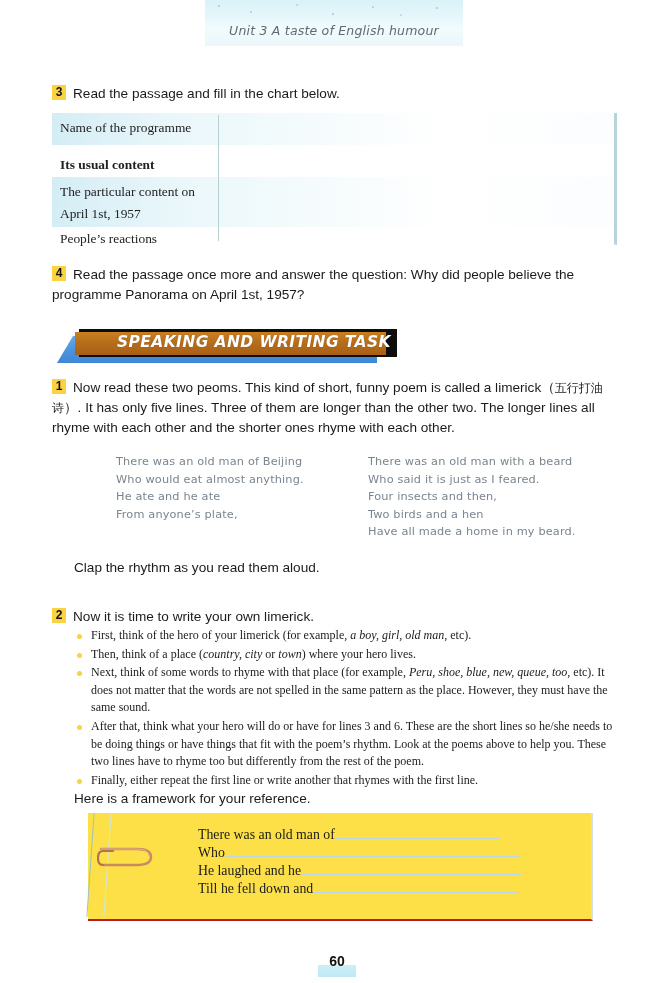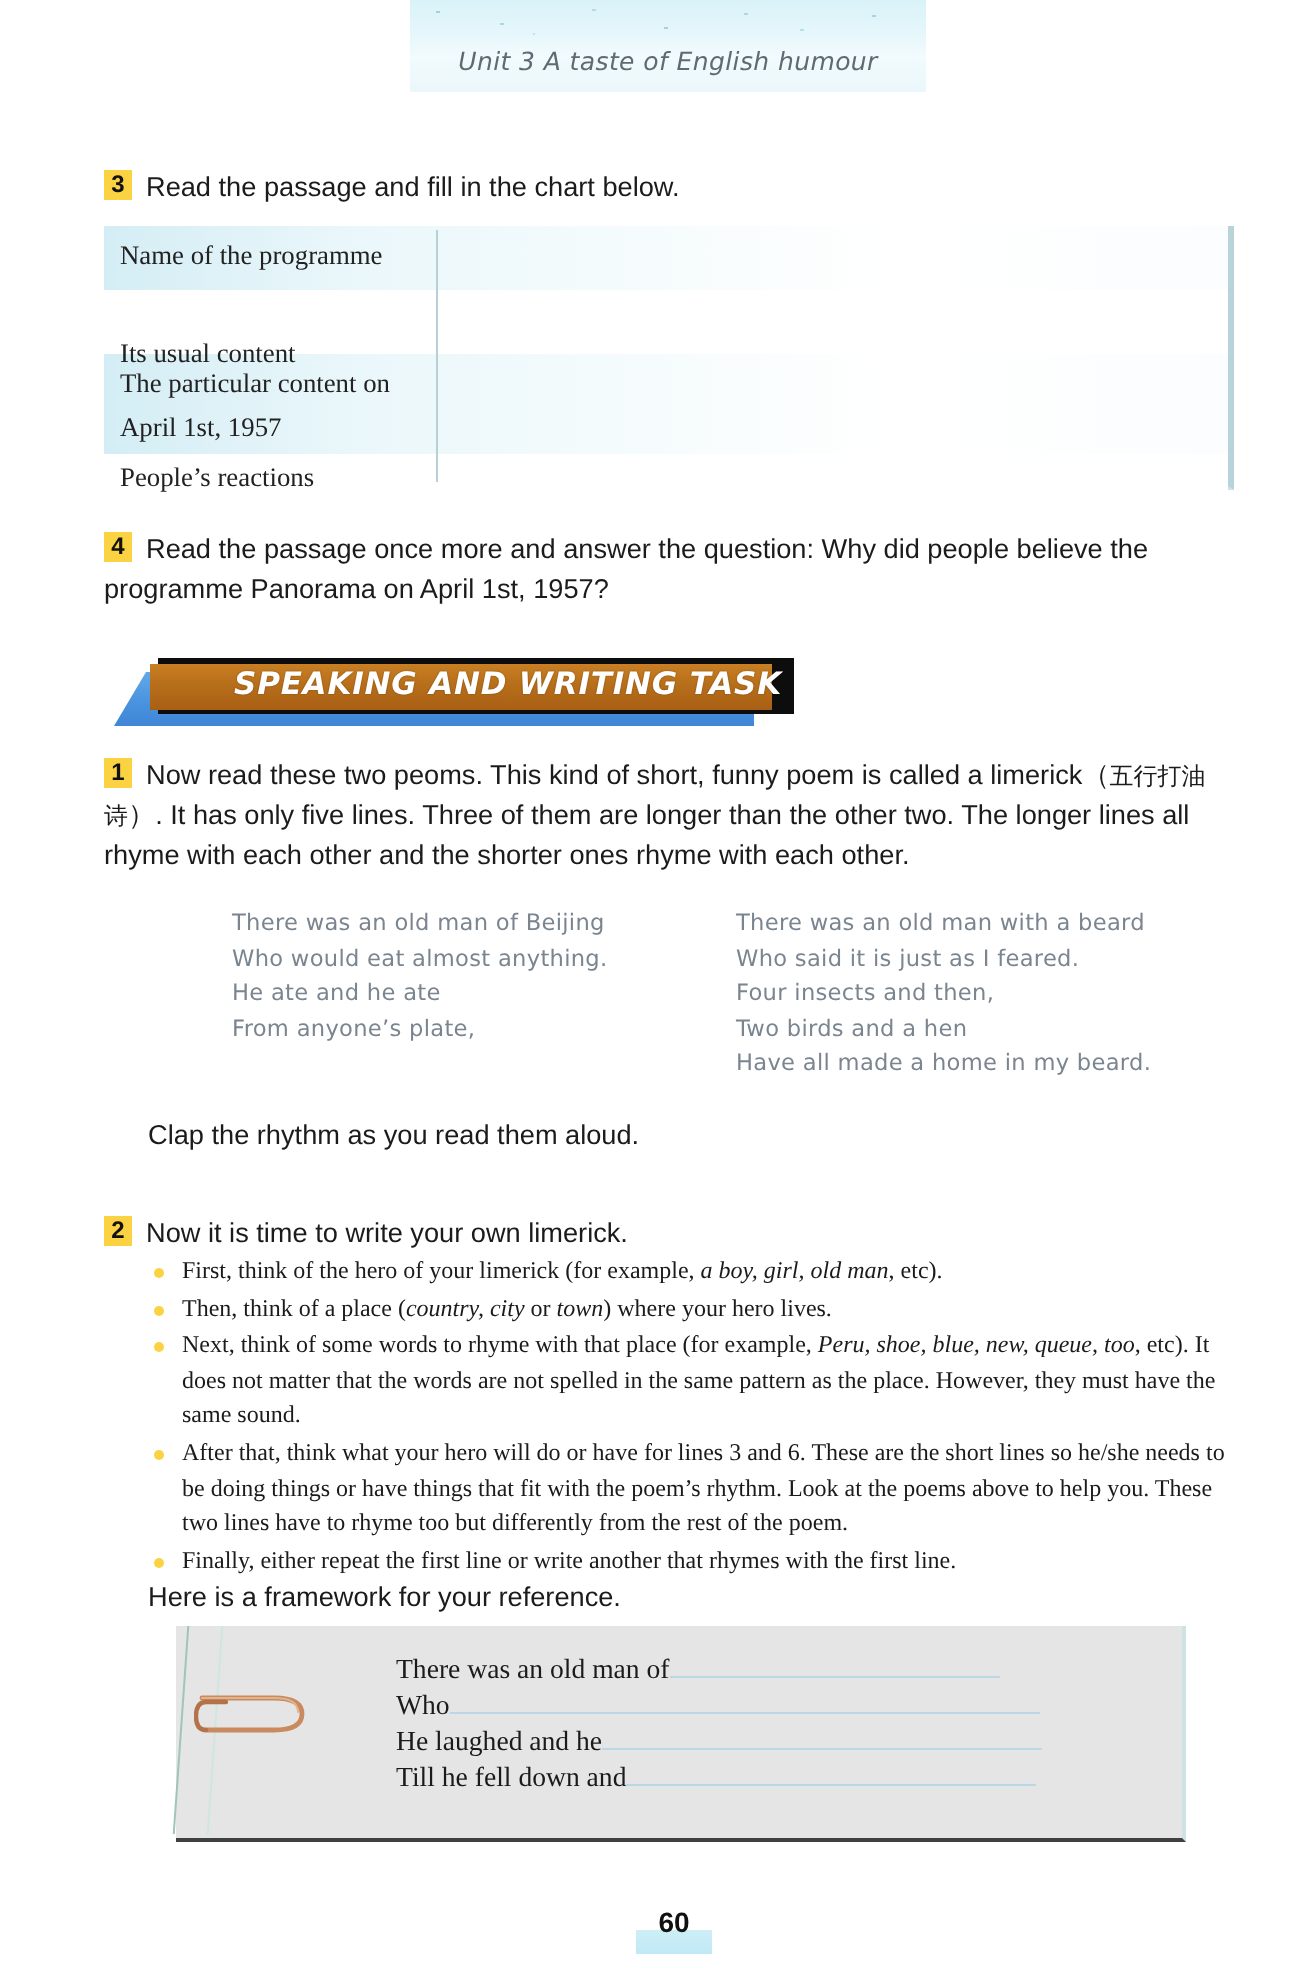--- a/index.html
+++ b/index.html
@@ -202,22 +202,22 @@
   }
   .bullets i { font-style: italic; }
 
   
   .note {
     position: absolute;
     left: 88px;
     top: 813px;
     width: 505px;
     height: 108px;
-    background: #e5e5e5;
-    border-bottom: 2px solid #404040;
+    background: #fde047;
+    border-bottom: 2px solid #b91c1c;
     border-right: 2px solid #cfe0e6;
     box-sizing: border-box;
   }
   .note .edge {
     position: absolute;
     left: 2px;
     top: 0;
     width: 16px;
     height: 104px;
     border-left: 1.4px solid #9ec4bb;
@@ -286,21 +286,21 @@
 
 <div class="chart">
   <div class="rowband band-a" style="top:0px; height:32px;"></div>
   <div class="rowband band-b" style="top:32px; height:32px;"></div>
   <div class="rowband band-a" style="top:64px; height:50px;"></div>
   <div class="rowband band-b" style="top:114px; height:18px;"></div>
 
   <div class="vline"></div>
 
   <div class="lbl" style="top:7px;">Name of the programme</div>
-  <div class="lbl" style="top:56px;">Its usual content</div>
+  <div class="lbl" style="top:44px;font-weight:bold;">Its usual content</div>
   <div class="lbl" style="top:71px;">The particular content on</div>
   <div class="lbl" style="top:93px;">April 1st, 1957</div>
   <div class="lbl" style="top:118px;">People’s reactions</div>
 
   <div style="position:absolute; left:167px; top:0; right:0; height:32px;"></div>
   <div style="position:absolute; left:167px; top:32px; right:0; height:32px;"></div>
   <div style="position:absolute; left:167px; top:64px; right:0; height:50px;"></div>
   <div style="position:absolute; left:167px; top:114px; right:0; height:18px;"></div>
 </div>
 

